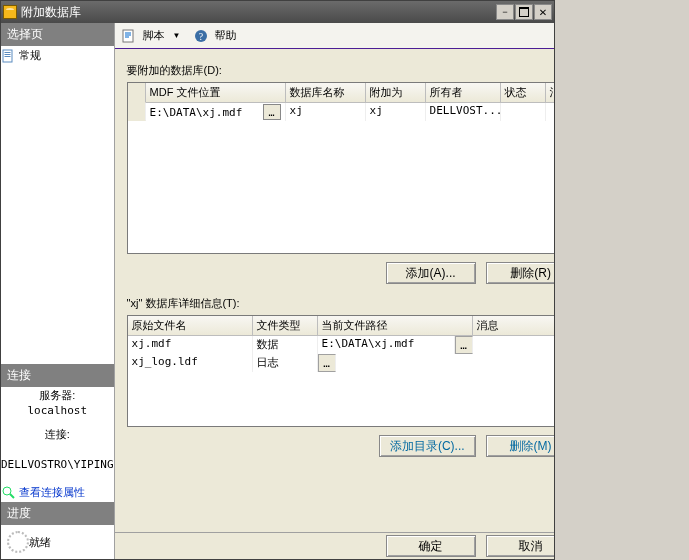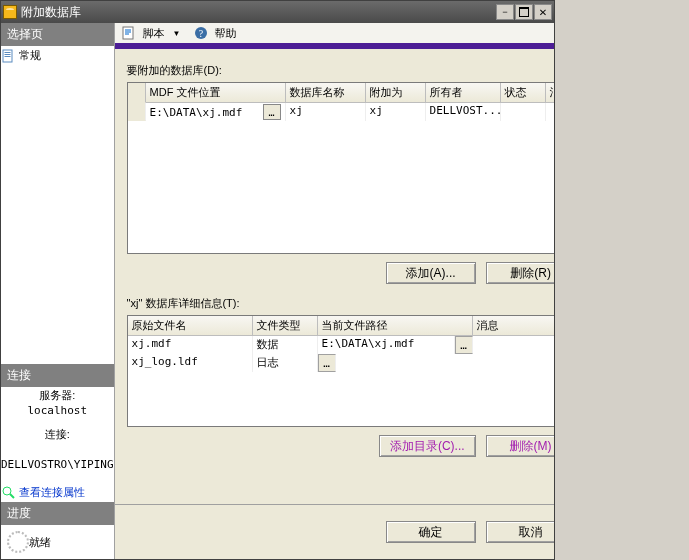--- a/index.html
+++ b/index.html
@@ -16,45 +16,45 @@
   .section-hdr { background:#808080; color:#fff; padding:3px 6px; font-size:12px; }
   .leftcontent { flex:0 0 auto; background:#fff; min-height:30px;text-align:center; }
   .leftcontent.grow { flex:1; overflow:auto; }
   .nav-item { display:flex; align-items:center; gap:4px; padding:2px 0; color:#000; }
   .nav-item .ico { width:14px; height:14px; display:inline-flex; align-items:center; justify-content:center; }
   .link { color:#0033cc; cursor:pointer; }
   .spinner-row { display:flex; align-items:center; gap:0; padding:6px; background:#fff; }
   .spinner { width:22px; height:22px; border:2px dotted #bbb; border-radius:50%; }
 
   .rightpane { flex:1; display:flex; flex-direction:column; background:#ece9d8; }
-  .toolbar { height:26px; display:flex; align-items:center; gap:4px; padding:2px 6px; background:#f4f3ee; border-bottom:6px solid #4c1d95; }
+  .toolbar { height:26px; display:flex; align-items:center; gap:4px; padding:2px 6px; background:#f4f3ee; border-bottom:1px solid #4c1d95; }
   .toolbar .tico { width:16px; height:16px; display:inline-flex; align-items:center; justify-content:center; }
   .toolbar .tlabel { padding:0 2px; }
   .toolbar .dd { font-size:8px; padding-left:2px; }
   .main-area { flex:1; padding:10px 12px 6px 12px; overflow:auto; display:flex; flex-direction:column; }
   .group-label { margin:4px 0 4px 0; }
   .grid-wrap { border:1px solid #7a7a7a; background:#fff; }
   .grid-head { display:flex; background:#ece9d8; }
   .gh { border-right:1px solid #bdbdbd; border-bottom:1px solid #bdbdbd; padding:2px 4px; font-size:11px; background:linear-gradient(#f8f7f3,#ece9d8); overflow:hidden; white-space:nowrap; }
   .grid-body { background:#fff; }
   .grid-row { display:flex; height:18px; align-items:stretch; }
   .grid-row .cell { border-right:1px solid #eee; padding:1px 4px; font-family:Consolas, monospace; font-size:11px; overflow:hidden; white-space:nowrap; }
   .rowhdr { width:18px; background:#ece9d8; border-right:1px solid #bdbdbd; border-bottom:1px solid #ece9d8; }
   .ellipsis-btn { width:18px; height:16px; background:#ece9d8; border:1px solid #888; font-size:10px; display:inline-flex; align-items:center; justify-content:center; cursor:pointer; margin-left:auto; }
   .tallbody { height:150px; }
   .btn-row { display:flex; justify-content:flex-end; gap:10px; padding:8px 2px; }
   .btn { min-width:90px; height:22px; background:#ece9d8; border:1px solid #888; box-shadow:inset 1px 1px #fff, inset -1px -1px #a0a0a0; cursor:pointer; display:flex; align-items:center; justify-content:center; font-size:12px; padding:0 10px;}
-  .btn.disabled { color:#a21caf; cursor:default; }
+  .btn.disabled { color:#0369a1; cursor:default; }
   .group2-hdr { width:125px;}
   .group2-hdr2 { width:65px;}
   .group2-hdr3 { width:155px;}
   .group2-hdr4 { flex:1;}
   .browse-cell { width:18px; padding:0; display:flex; align-items:center; justify-content:center; background:#ece9d8 !important; border:1px solid #a0a0a0;}
   .grid2-body { height:90px;}
-  .footer-btns { border-top:1px solid #a0a0a0; padding:16px 14px; display:flex; justify-content:flex-end; gap:10px; background:#ece9d8;}
+  .footer-btns { border-top:1px solid #a0a0a0; padding:2px 14px; display:flex; justify-content:flex-end; gap:10px; background:#ece9d8;}
   svg { display:block; }
 </style>
 </head>
 <body>
 
 <div class="window">
 
   <div class="titlebar">
     <span class="icon">
       <svg width="10" height="10" viewBox="0 0 10 10">

